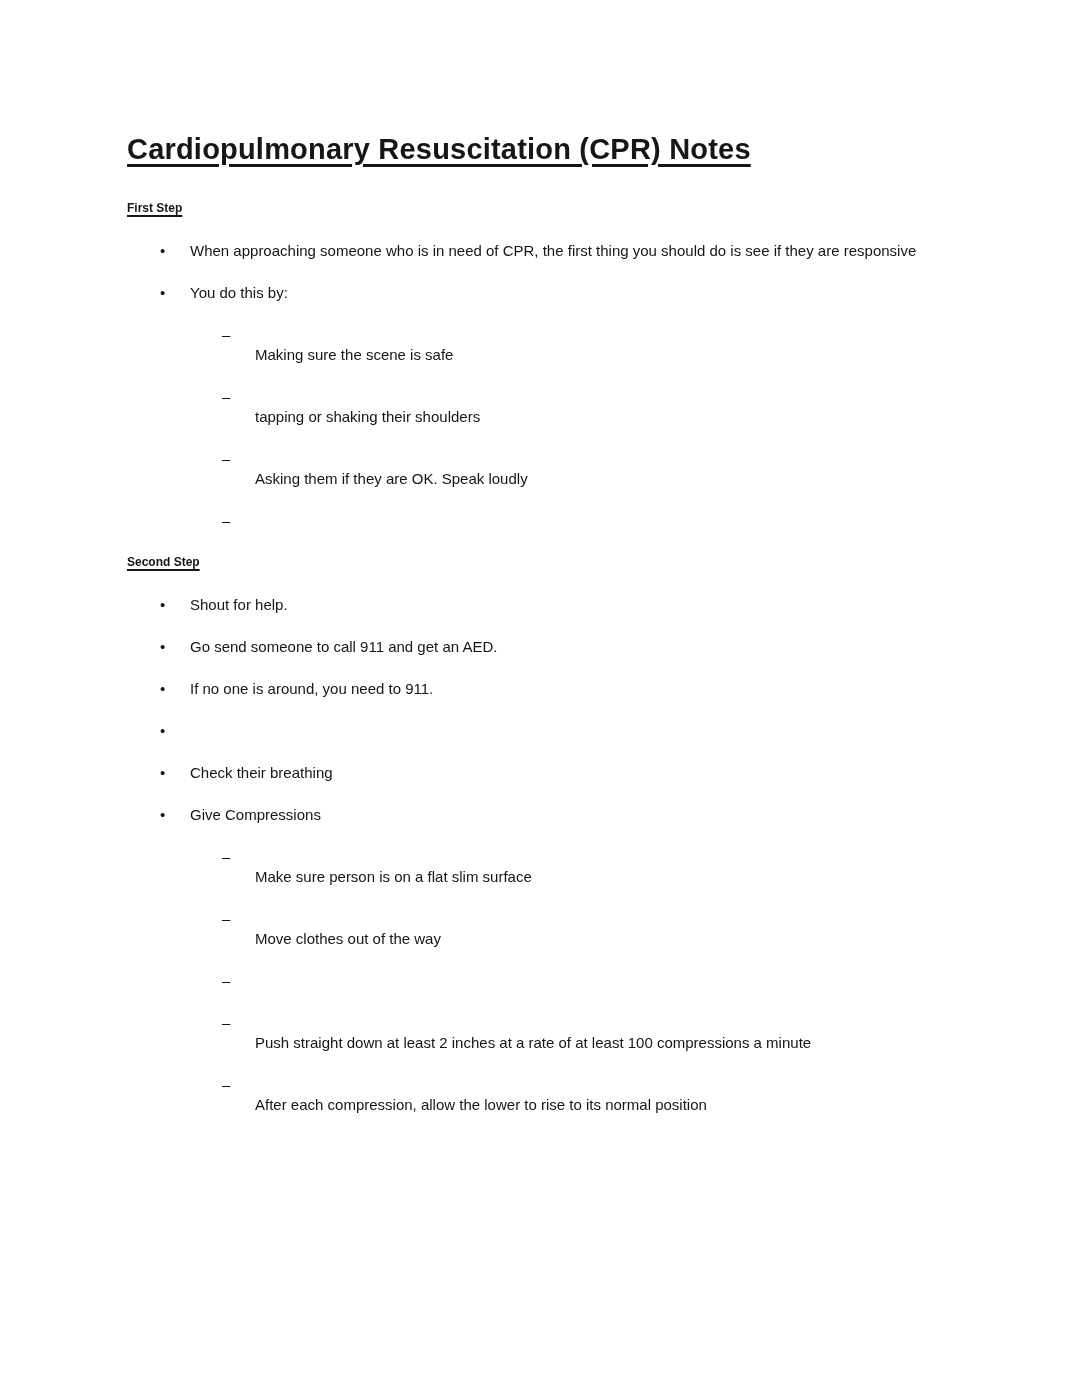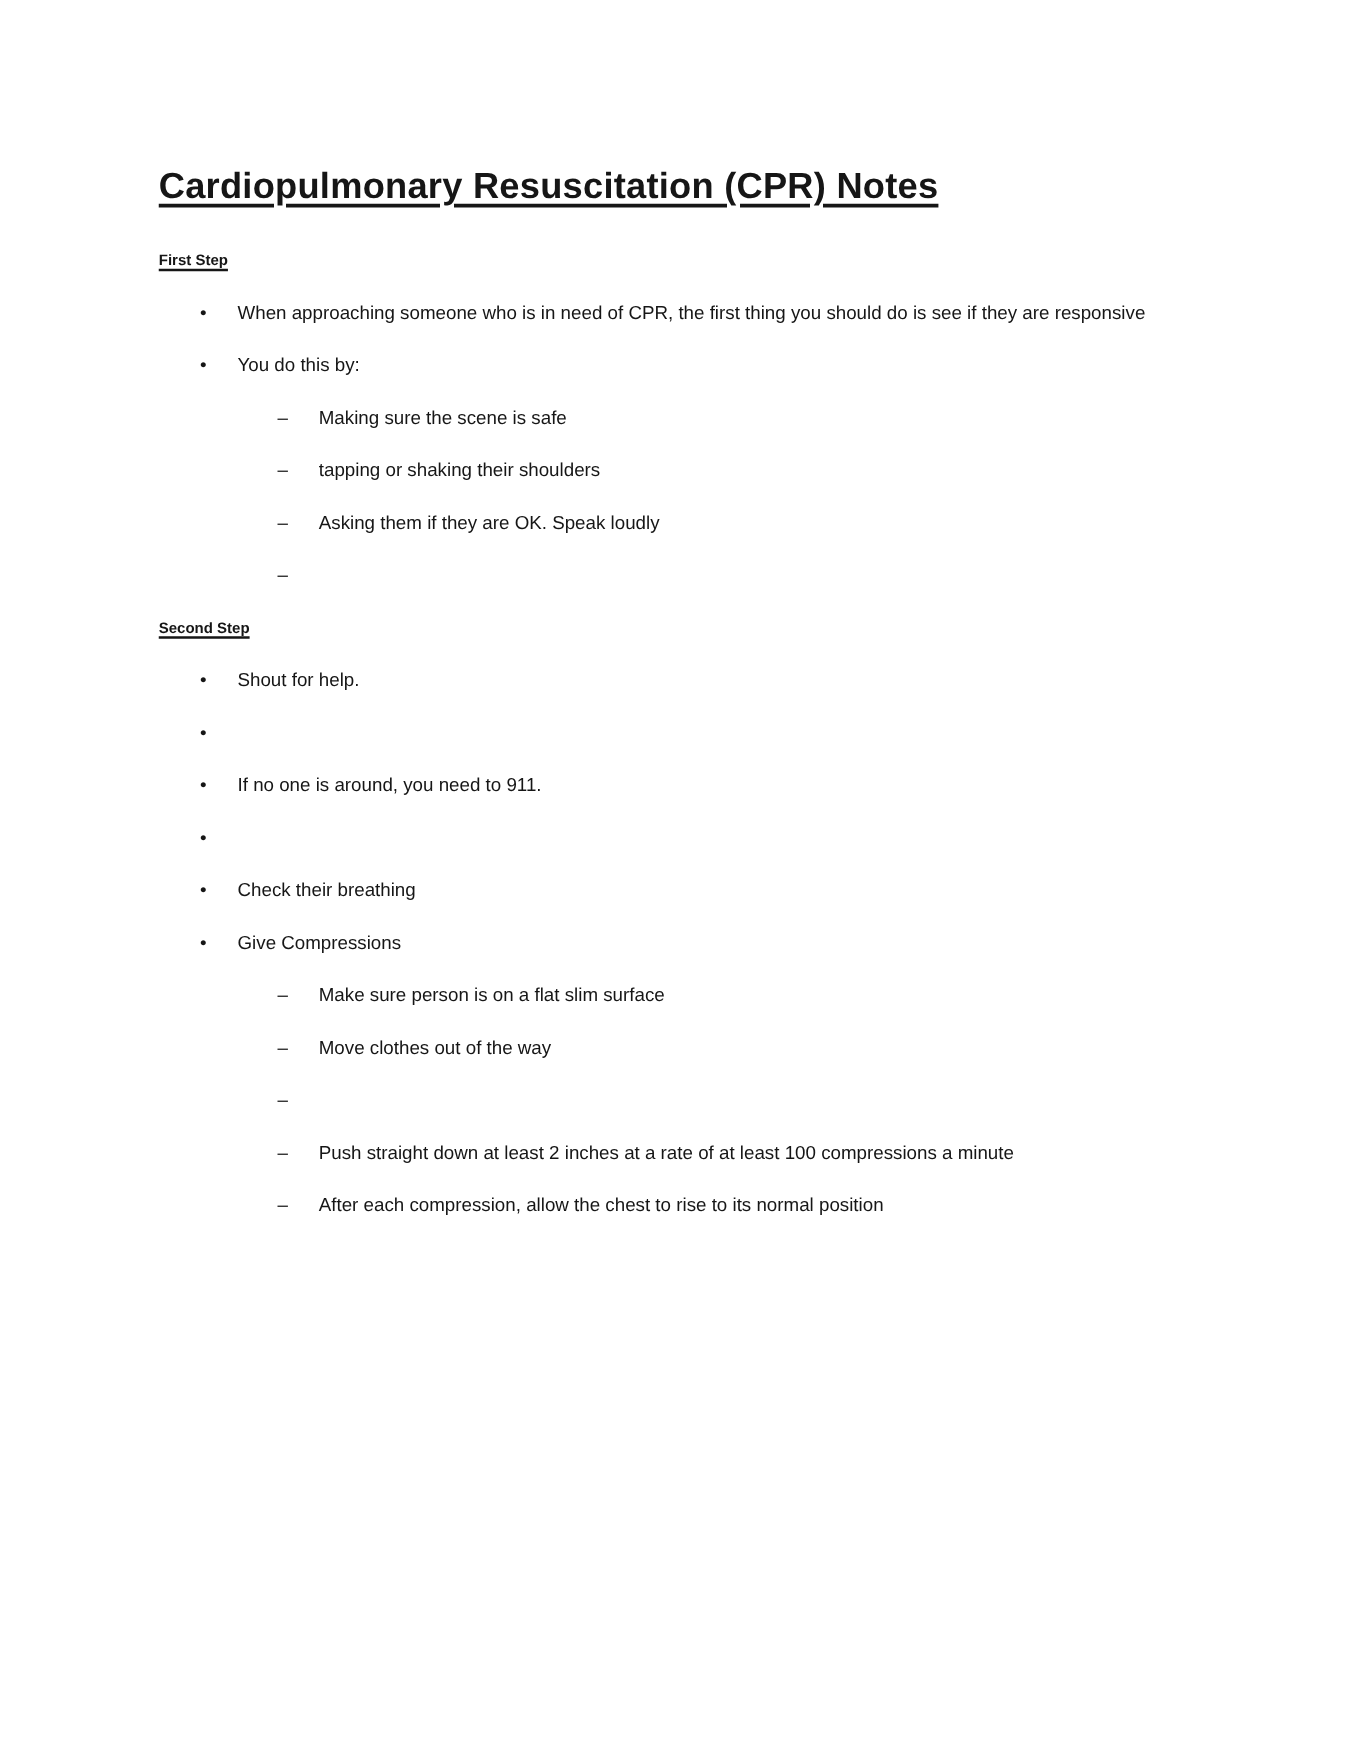--- a/index.html
+++ b/index.html
@@ -49,21 +49,21 @@
   }
   .item .marker {
     flex-shrink: 0;
     text-align: left;
   }
   .item.l1 { padding-left: 33px; }
   .item.l1 .marker { width: 30px; }
   .item.l1 .text { max-width: 770px; }
   .item.l2 { padding-left: 95px; }
   .item.l2 .marker { width: 33px; }
-  .item.l2 .text { max-width: 705px; }
+  .item.l2 .text { max-width: 705px; margin-top: 20px; }
 </style>
 </head>
 <body>
 
 <div class="page">
 
   <h1 class="doc-title">Cardiopulmonary Resuscitation (CPR) Notes</h1>
 
   <h2 class="section-heading">First Step</h2>
 
@@ -92,20 +92,21 @@
   </div>
 
   <h2 class="section-heading">Second Step</h2>
 
   <div class="item l1">
     <span class="marker">•</span>
     <span class="text">Shout for help.</span>
   </div>
   <div class="item l1">
     <span class="marker">•</span>
+    <span class="text">Go send someone to call 911 and get an AED.</span>
   </div>
   <div class="item l1">
     <span class="marker">•</span>
     <span class="text">If no one is around, you need to 911.</span>
   </div>
   <div class="item l1">
     <span class="marker">•</span>
   </div>
   <div class="item l1">
     <span class="marker">•</span>
@@ -127,16 +128,16 @@
   </div>
   <div class="item l2">
     <span class="marker">–</span>
   </div>
   <div class="item l2">
     <span class="marker">–</span>
     <span class="text">Push straight down at least 2 inches at a rate of at least 100 compressions a minute</span>
   </div>
   <div class="item l2">
     <span class="marker">–</span>
-    <span class="text">After each compression, allow the chest to rise to its normal position</span>
+    <span class="text">After each compression, allow the lower to rise to its normal position</span>
   </div>
 
 </div>
 
 </body></html>

